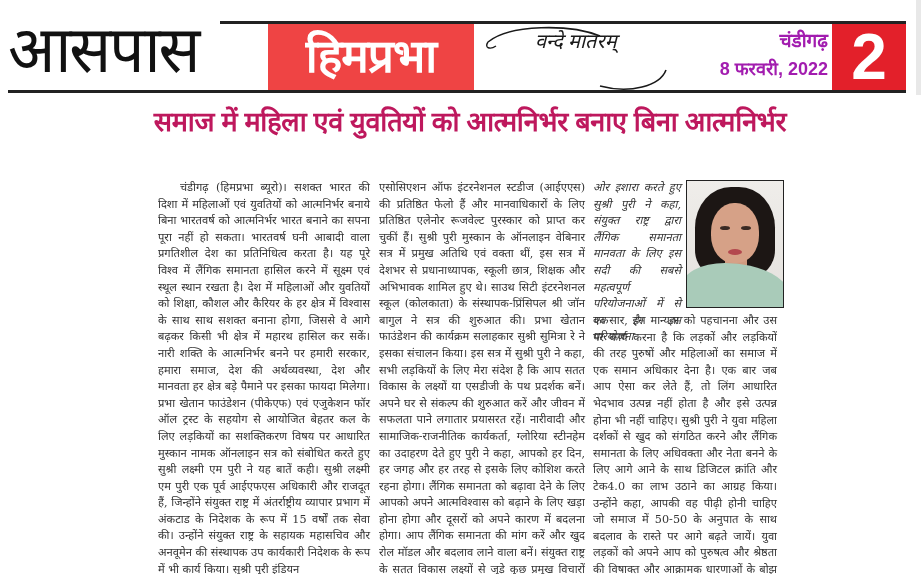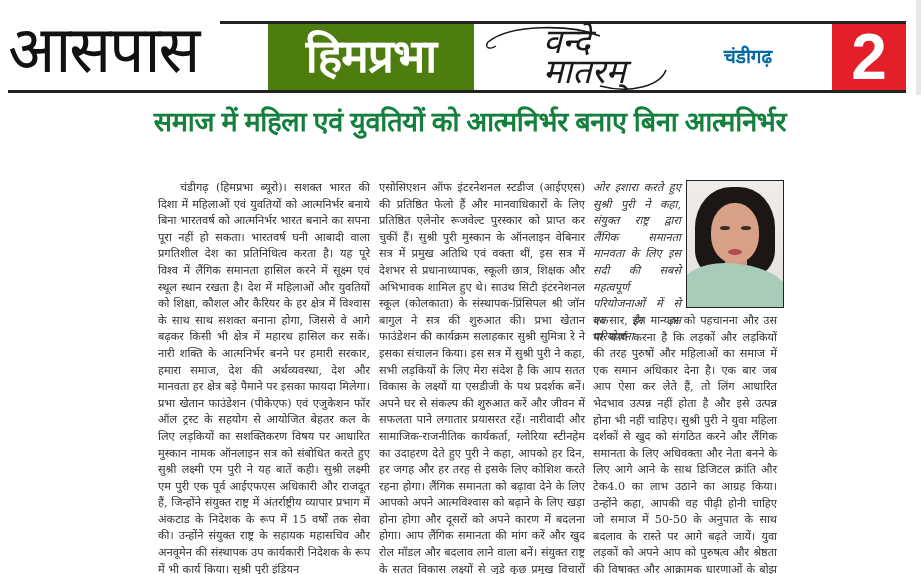--- a/index.html
+++ b/index.html
@@ -14,45 +14,45 @@
   .masthead-rule-top { position: absolute; left: 220px; top: 21px; width: 686px; height: 3px; background: #222; }
   .masthead-rule-bottom { position: absolute; left: 8px; top: 90px; width: 898px; height: 3px; background: #222; }
   .section-logo {
     position: absolute; left: 8px; top: 8px; height: 80px; width: 210px;
     font-family: "DejaVu Sans", sans-serif; font-weight: 300;
     font-size: 62px; line-height: 80px; letter-spacing: -2px; color: #111;
     transform: scaleY(1.05); transform-origin: left top;
   }
   .brand-box {
     position: absolute; left: 268px; top: 24px; width: 206px; height: 66px;
-    background: #4d7c0f; color: #fff;
+    background: #ef4444; color: #fff;
     font-family: "DejaVu Sans", sans-serif; font-weight: bold;
     font-size: 46px; line-height: 64px; text-align: center; letter-spacing: -1px;
   }
   .vande-mark {
     position: absolute; left: 480px; top: 22px; width: 190px; height: 70px;
   }
   .vande-text {
     position: absolute; left: 535px; top: 26px; width: 130px; height: 64px;
-    font-family: Liberation Sans, sans-serif; font-style: italic; font-size: 34px; line-height: 30px; color: #1a1a1a; margin-left: 8px;
+    font-family: Liberation Serif, serif; font-style: italic; font-size: 20px; line-height: 30px; color: #1a1a1a;
   }
-  .dateline { position: absolute; left: 668px; top: 44px; width: 160px; text-align: center; color: #0369a1; }
+  .dateline { position: absolute; left: 668px; top: 28px; width: 160px; text-align: right; color: #a21caf; }
   .dateline .city { font-family: "Liberation Sans", sans-serif; font-weight: bold; font-size: 19px; line-height: 26px; }
   .dateline .date { font-family: "Liberation Sans", sans-serif; font-weight: bold; font-size: 18px; line-height: 26px; margin-top: 2px; }
   .page-box {
     position: absolute; left: 832px; top: 24px; width: 74px; height: 66px;
     background: #e3202a; color: #fff;
     font-family: "Liberation Sans", sans-serif; font-weight: bold;
     font-size: 64px; line-height: 66px; text-align: center;
   }
 
   
   .headline {
     position: absolute; left: 150px; top: 104px; width: 640px;
-    text-align: center; color: #15803d;
+    text-align: center; color: #be185d;
     font-family: "Liberation Sans", sans-serif; font-weight: bold;
     font-size: 27px; line-height: 36px; letter-spacing: -0.3px;
   }
 
   
   .col {
     position: absolute; top: 180px;
     font-family: "DejaVu Serif", serif; font-size: 11.2px; line-height: 16.6px;
     color: #333; text-align: justify;
   }
@@ -88,20 +88,21 @@
 
   <svg class="vande-mark" viewBox="0 0 190 70">
     <path d="M8 20 C 30 2, 90 2, 120 14" fill="none" stroke="#1a1a1a" stroke-width="1.6"></path>
     <path d="M8 20 C 4 26, 10 28, 16 24" fill="none" stroke="#1a1a1a" stroke-width="1.4"></path>
     <path d="M120 64 C 150 72, 180 64, 186 48" fill="none" stroke="#1a1a1a" stroke-width="1.6"></path>
   </svg>
   <div class="vande-text">वन्दे मातरम्</div>
 
   <div class="dateline">
     <div class="city">चंडीगढ़</div>
+    <div class="date">8 फरवरी, 2022</div>
   </div>
 
   <div class="page-box">2</div>
   <div class="masthead-rule-bottom"></div>
 </header>
 
 <article>
   <h1 class="headline" style="margin:0;">
     <div>समाज में महिला एवं युवतियों को आत्मनिर्भर बनाए बिना आत्मनिर्भर</div>
   </h1>

